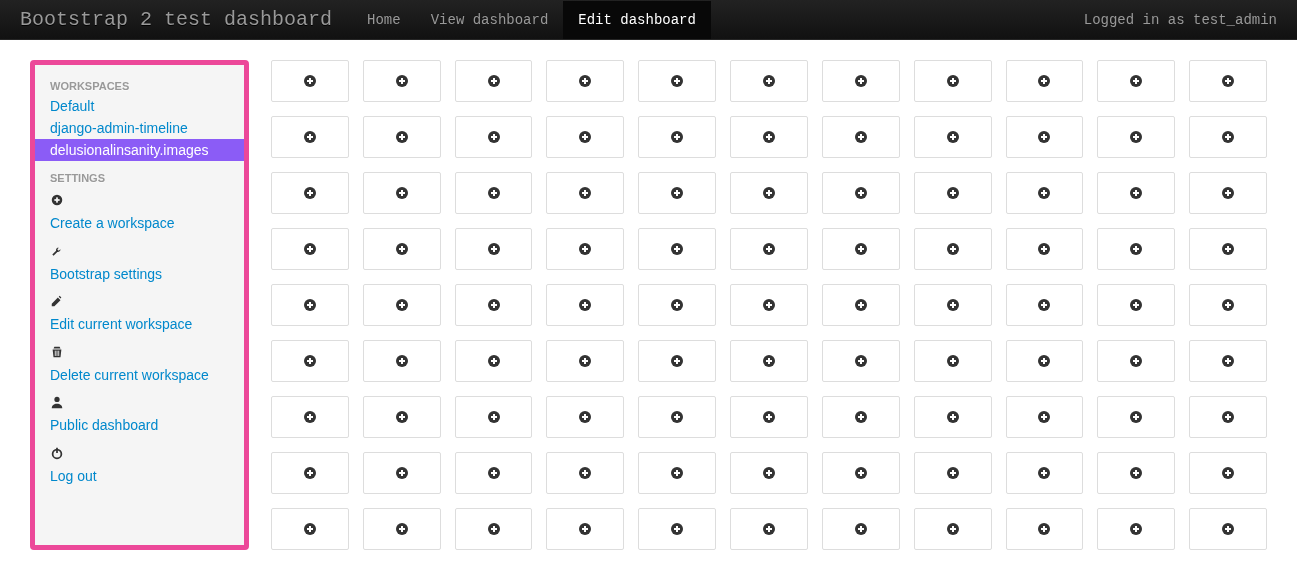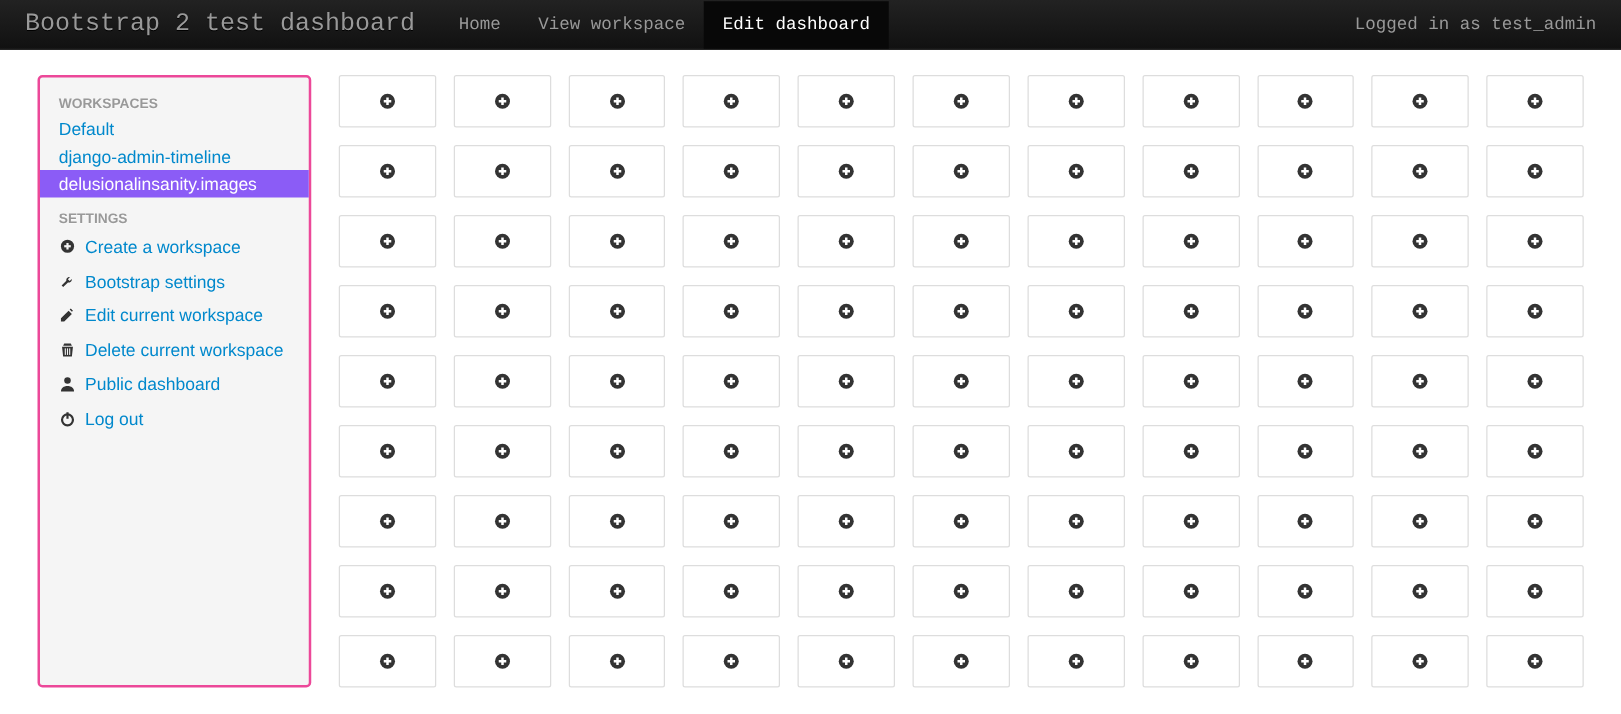--- a/index.html
+++ b/index.html
@@ -54,21 +54,21 @@
 }
 .container {
   display: flex;
   padding: 20px 30px;
   gap: 22px;
 }
 .sidebar {
   width: 219px;
   flex-shrink: 0;
   background: #f5f5f5;
-  border: 2px solid #ec4899;
+  border: 5px solid #ec4899;
   border-radius: 4px;
   padding: 8px 0;
 }
 .nav-header {
   color: #999;
   text-transform: uppercase;
   font-size: 11px;
   font-weight: bold;
   padding: 3px 15px;
   text-shadow: 0 1px 0 rgba(255,255,255,.5);
@@ -91,20 +91,21 @@
 }
 .settings-list {
   list-style: none;
   padding: 0 15px;
 }
 .settings-list li {
   padding: 4px 0;
   display: flex;
   align-items: flex-start;
   gap: 7px;
+  flex-direction: column;
 }
 .settings-list li a {
   color: #0088cc;
   text-decoration: none;
   cursor: pointer;
   line-height: 1.4;
 }
 .icon {
   display: inline-flex;
   width: 14px;
@@ -156,21 +157,21 @@
 <body>
 
 <div class="navbar">
   <div class="navbar-inner">
     <span class="brand">Bootstrap 2 test dashboard</span>
     <ul class="nav">
       <li>
           <a>Home</a>
         </li>
       <li>
-          <a>View workspace</a>
+          <a>View dashboard</a>
         </li>
       <li class="active">
           <a>Edit dashboard</a>
         </li>
     </ul>
     <div class="navbar-right">Logged in as test_admin</div>
   </div>
 </div>
 
 <div class="container">

